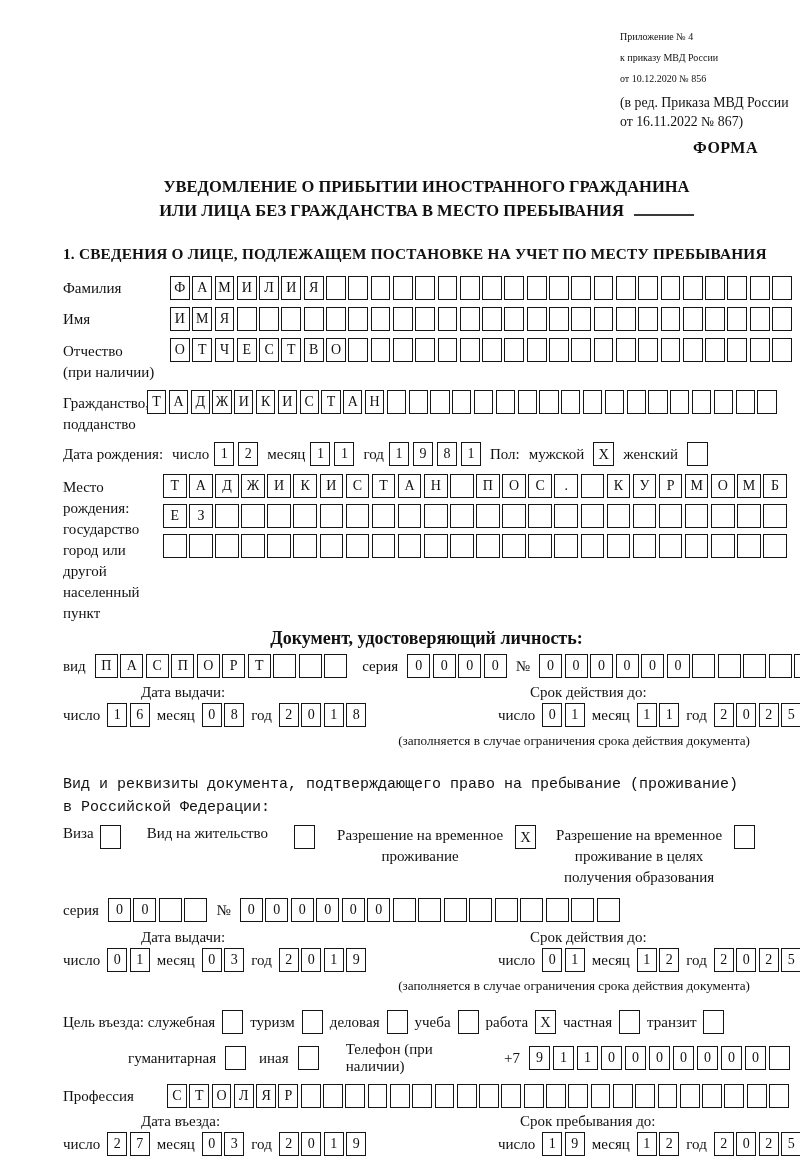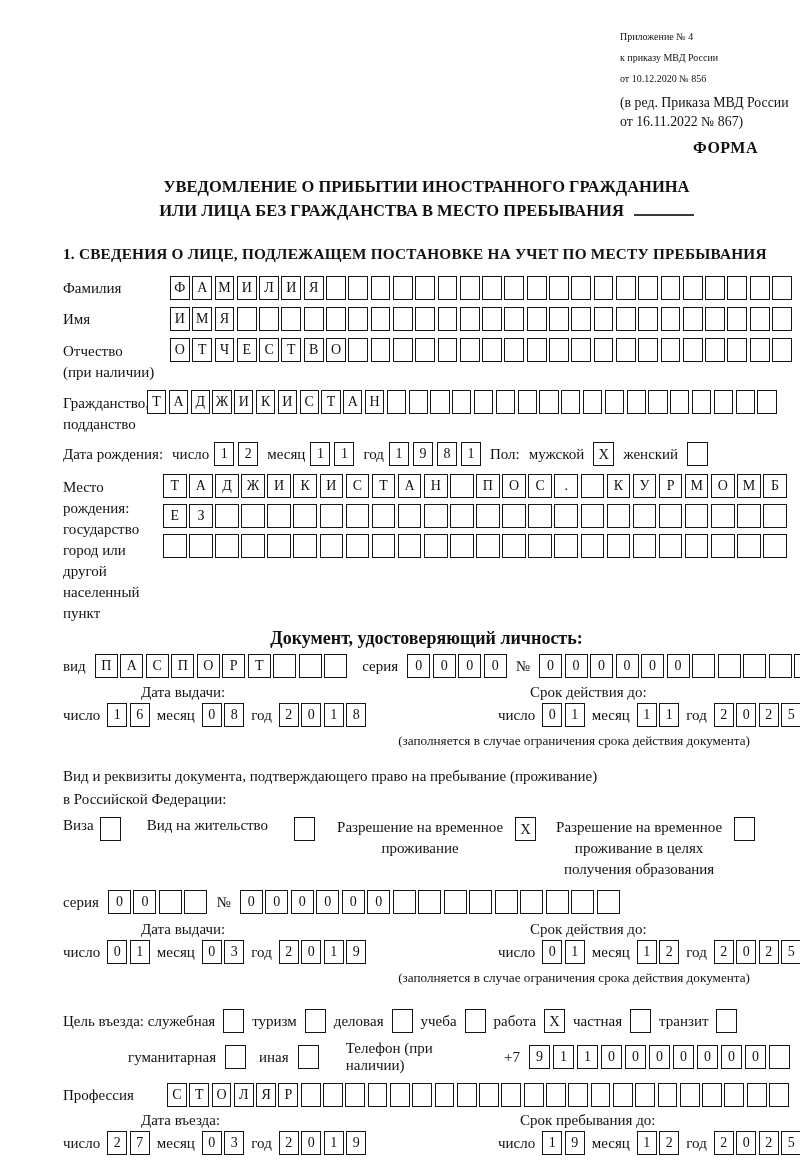--- a/index.html
+++ b/index.html
@@ -26,21 +26,21 @@
   .dh .h1{position:absolute;left:78px;}
   .dh .h2{position:absolute;left:467px;}
   .dv{position:relative;height:29px;}
   .dv .g1{position:absolute;left:0;top:0;}
   .dv .g2{position:absolute;left:435px;top:0;}
   .note{font-size:13.2px;text-align:right;padding-right:40px;height:19px;line-height:17px;}
   .intro{font-size:15px;line-height:23px;}
   .ckrow{display:flex;align-items:flex-start;gap:12px;font-size:15px;margin-top:6px;margin-bottom:8px;}
   .optml{text-align:center;line-height:21px;}
   .stack{line-height:21px;}
-  .mt6{margin-top:14px;}
+  .mt6{margin-top:22px;font-family:Liberation Mono, monospace;}
   .doc-head{font-weight:bold;font-size:18px;text-align:center;margin:3px 0 5px 0;}
   .purp2{margin-left:65px;}
 </style>
 </head>
 <body>
 
 <div class="page">
 
   <div class="appendix">
     <div>Приложение № 4</div>
@@ -499,21 +499,21 @@
         <span class="cells" style="--cw:20px">
             <span class="cell">2</span>
             <span class="cell">0</span>
             <span class="cell">2</span>
             <span class="cell">5</span>
           </span>
       </span>
     </div>
     <div class="note">(заполняется в случае ограничения срока действия документа)</div>
 
-    <div class="inl" style="margin-top:21px;gap:8px">
+    <div class="inl" style="margin-top:14px;">
       <span>Цель въезда: служебная</span>
       <span class="cbox"></span>
       <span>туризм</span>
       <span class="cbox"></span>
       <span>деловая</span>
       <span class="cbox"></span>
       <span>учеба</span>
       <span class="cbox"></span>
       <span>работа</span>
       <span class="cbox">X</span>

